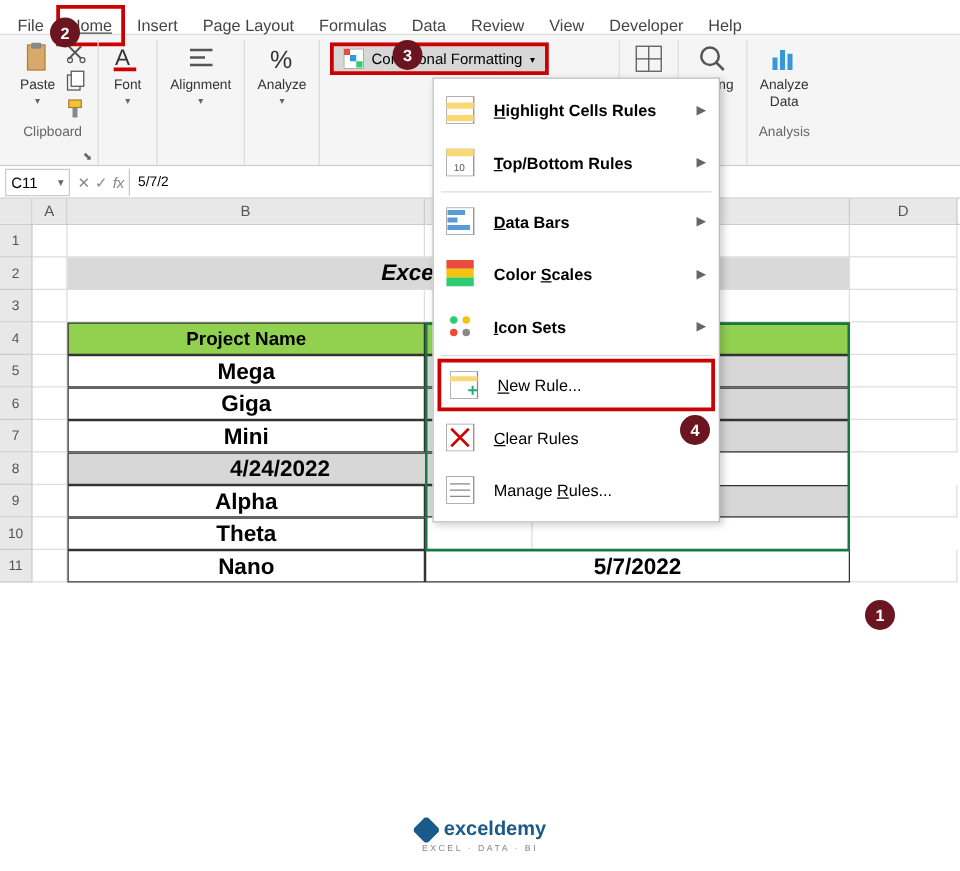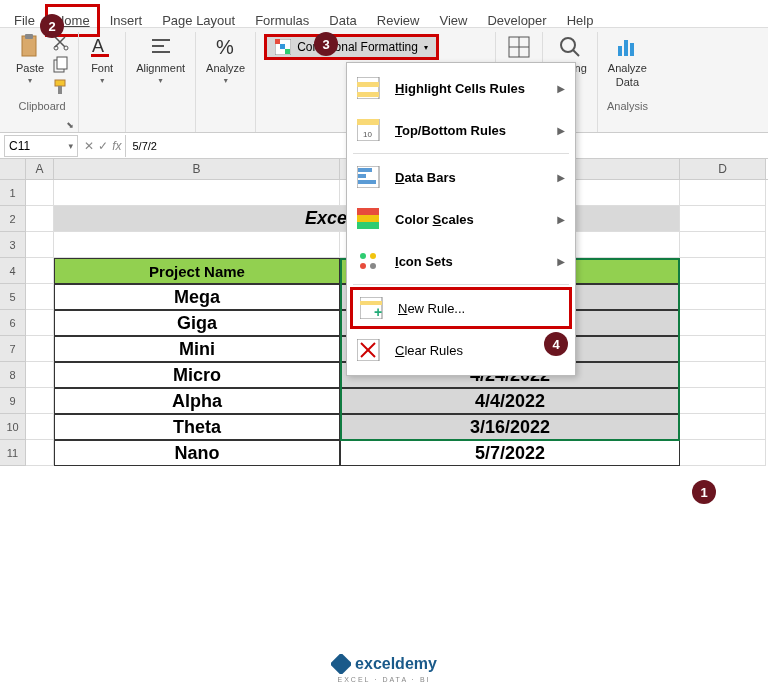--- a/index.html
+++ b/index.html
@@ -26,21 +26,21 @@
 
 .cf-menu { position: absolute; left: 346px; top: 62px; width: 230px; background: #fff; border: 1px solid #bbb; box-shadow: 2px 2px 6px rgba(0,0,0,.2); z-index: 50; padding: 4px 0; }
 .cf-menu-item { display: flex; align-items: center; gap: 10px; padding: 10px 10px; font-size: 13px; cursor: pointer; position: relative; }
 .cf-menu-item .sub-caret { margin-left: auto; font-size: 10px; color: #666; }
 .cf-menu-item .ul { text-decoration: underline; }
 .cf-menu-sep { height: 1px; background: #ddd; margin: 2px 6px; }
 .cf-menu-item.boxed { border: 3px solid #c00; margin: 0 3px; padding: 7px 7px; }
 .cf-icon { width: 28px; height: 22px; display: inline-flex; align-items: center; justify-content: center; }
 
 .namebox-row { display: flex; align-items: center; height: 26px; border-bottom: 1px solid #ccc; background: #fff; }
-.namebox { width: 74px; border: 1px solid #ccc; height: 22px; margin-left: 4px; font-size: 12px; padding: 2px 4px; display: flex; align-items: center; }
+.namebox { width: 52px; border: 1px solid #ccc; height: 22px; margin-left: 4px; font-size: 12px; padding: 2px 4px; display: flex; align-items: center; }
 .namebox .caret { margin-left: auto; font-size: 9px; color: #666; }
 .fx-btn-group { display: flex; gap: 4px; align-items: center; margin-left: 6px; font-size: 12px; color: #888; }
 .formula-bar { flex: 1; border-left: 1px solid #ccc; height: 22px; margin-left: 4px; padding: 2px 6px; font-size: 11px; display:flex; align-items:center; }
 
 .grid { position: relative; }
 .col-headers { display: flex; height: 21px; border-bottom: 1px solid #ccc; }
 .corner { width: 26px; border-right: 1px solid #ccc; background: #e8e8e8; }
 .colh { border-right: 1px solid #ccc; background: #e8e8e8; font-size: 12px; color: #555; display: flex; align-items: center; justify-content: center; }
 .colA { width: 28px; } .colB { width: 286px; } .colC { width: 340px; } .colD { width: 86px; }
 .row { display: flex; height: 26px; }
@@ -298,36 +298,34 @@
   <div class="row">
       <div class="rowh">7</div>
       <div class="cell colA"></div>
       <div class="cell data-cell colB">Mini</div>
       <div class="cell data-cell sel-cell colC">2/2/2022</div>
       <div class="cell colD"></div>
     </div>
   <div class="row">
       <div class="rowh">8</div>
       <div class="cell colA"></div>
-      <div class="cell data-cell colB">Micro</div>
       <div class="cell data-cell sel-cell colC">4/24/2022</div>
       <div class="cell colD"></div>
     </div>
   <div class="row">
       <div class="rowh">9</div>
       <div class="cell colA"></div>
       <div class="cell data-cell colB">Alpha</div>
       <div class="cell data-cell sel-cell colC">4/4/2022</div>
       <div class="cell colD"></div>
     </div>
   <div class="row">
       <div class="rowh">10</div>
       <div class="cell colA"></div>
       <div class="cell data-cell colB">Theta</div>
-      <div class="cell data-cell sel-cell colC">3/16/2022</div>
       <div class="cell colD"></div>
     </div>
   <div class="row">
       <div class="rowh">11</div>
       <div class="cell colA"></div>
       <div class="cell data-cell colB">Nano</div>
       <div class="cell data-cell colC">5/7/2022</div>
       <div class="cell colD"></div>
     </div>
 
@@ -407,20 +405,31 @@
   <div class="cf-menu-item">
     <span class="cf-icon">
         <svg width="28" height="22">
           <rect x="0" y="0" width="22" height="22" fill="#fff" stroke="#888"></rect>
           <line x1="4" y1="4" x2="18" y2="18" stroke="#c00" stroke-width="2"></line>
           <line x1="18" y1="4" x2="4" y2="18" stroke="#c00" stroke-width="2"></line>
         </svg>
       </span>
     <span><span class="ul">C</span>lear Rules</span>
     <span class="sub-caret">▶</span>
+  </div>
+  <div class="cf-menu-item">
+    <span class="cf-icon">
+        <svg width="28" height="22">
+          <rect x="0" y="0" width="22" height="22" fill="#fff" stroke="#888"></rect>
+          <line x1="3" y1="6" x2="19" y2="6" stroke="#888"></line>
+          <line x1="3" y1="11" x2="19" y2="11" stroke="#888"></line>
+          <line x1="3" y1="16" x2="19" y2="16" stroke="#888"></line>
+        </svg>
+      </span>
+    <span>Manage <span class="ul">R</span>ules...</span>
   </div>
 </div>
 
 <div class="badge" style="left:40px; top:14px;">2</div>
 <div class="badge" style="left:314px; top:32px;">3</div>
 <div class="badge" style="left:544px; top:332px;">4</div>
 <div class="badge" style="left:692px; top:480px;">1</div>
 
 <div class="footer-logo">
   <div class="brand">

